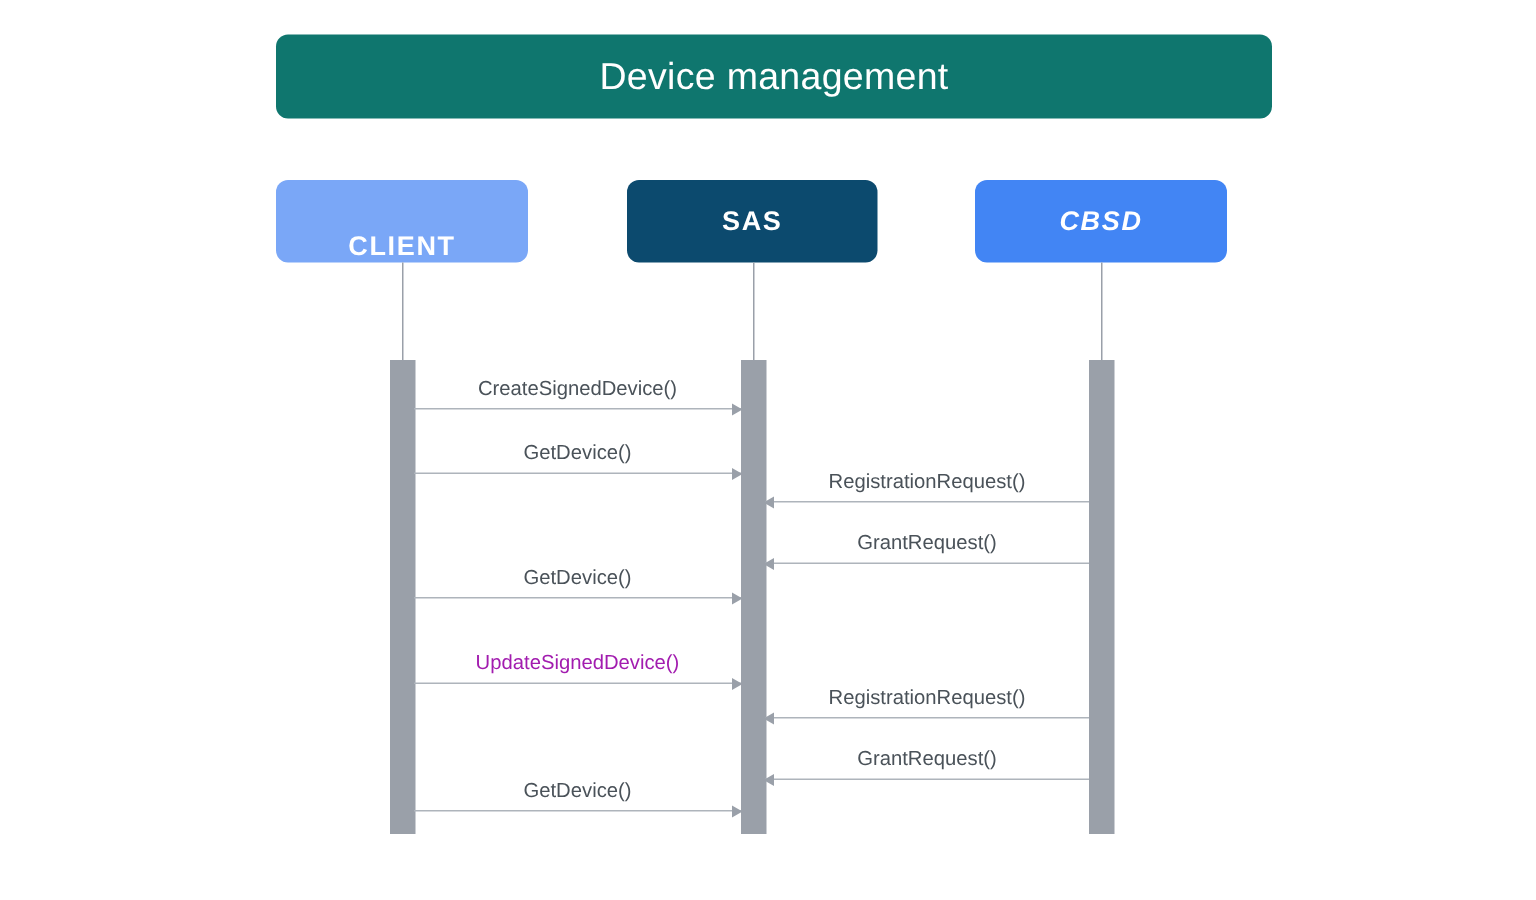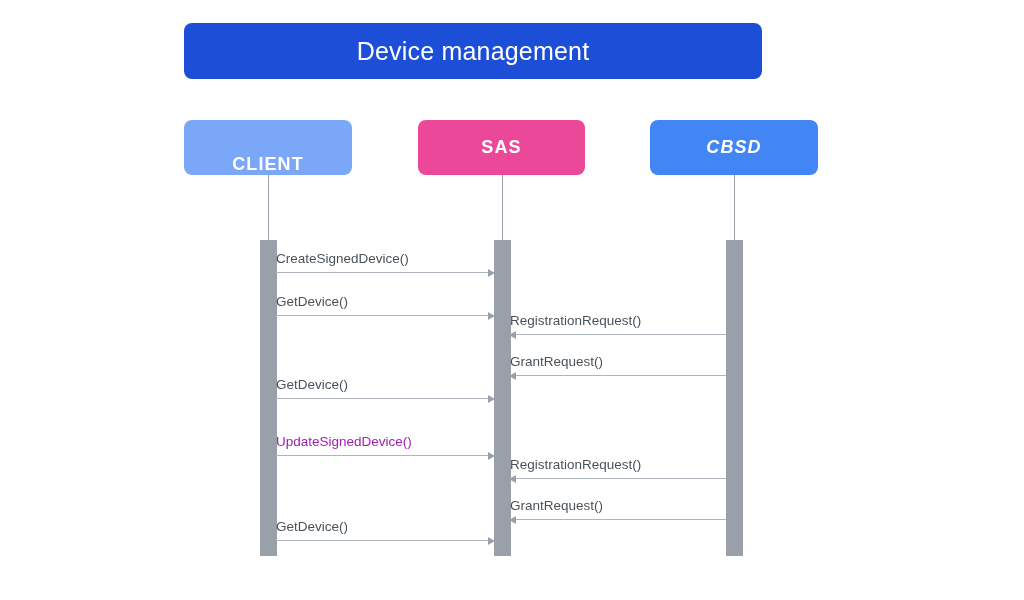--- a/index.html
+++ b/index.html
@@ -18,23 +18,23 @@
     position: relative;
     width: 1024px;
     height: 600px;
   }
 
   
   .title-bar {
     position: absolute;
     left: 184px;
     top: 23px;
-    width: 578px;
+    width: 664px;
     height: 56px;
-    background: #1d4ed8;
+    background: #0f766e;
     border-radius: 8px;
     display: flex;
     align-items: center;
     justify-content: center;
   }
   .title-text {
     color: #ffffff;
     font-size: 25px;
     font-weight: 400;
     letter-spacing: 0.2px;
@@ -101,21 +101,21 @@
   }
   .msg-head.left {
     left: -1px;
     border-right: 7px solid #9aa0a9;
   }
   .msg-label {
     position: absolute;
     bottom: 6px;
     left: 0;
     width: 100%;
-    text-align: left;
+    text-align: center;
     color: #4a5259;
     font-size: 13.5px;
     font-weight: 400;
     white-space: nowrap;
   }
 </style>
 </head>
 <body>
 
 <div id="canvas">
@@ -123,21 +123,21 @@
   <div class="title-bar">
     <span class="title-text">Device management</span>
   </div>
 
   <div id="actors-layer">
       <div class="actor-box" style="left: 184px; width: 168px; background: rgb(122, 167, 247); align-items: flex-end;">
         <span class="actor-label">CLIENT</span>
       </div>
       <div class="lifeline" style="left: 268px; height: 65px; background: rgb(154, 160, 169);"></div>
       <div class="activation" style="left: 260px; top: 240px; width: 17px; height: 316px; background: rgb(154, 160, 169);"></div>
-      <div class="actor-box" style="left: 418px; width: 167px; background: #ec4899;">
+      <div class="actor-box" style="left: 418px; width: 167px; background: #0c4a6e;">
         <span class="actor-label">SAS</span>
       </div>
       <div class="lifeline" style="left: 502px; height: 65px; background: rgb(154, 160, 169);"></div>
       <div class="activation" style="left: 494px; top: 240px; width: 17px; height: 316px; background: rgb(154, 160, 169);"></div>
       <div class="actor-box" style="left: 650px; width: 168px; background: rgb(66, 133, 244); font-style: italic;">
         <span class="actor-label">CBSD</span>
       </div>
       <div class="lifeline" style="left: 734px; height: 65px; background: rgb(154, 160, 169);"></div>
       <div class="activation" style="left: 726px; top: 240px; width: 17px; height: 316px; background: rgb(154, 160, 169);"></div>
     </div>

